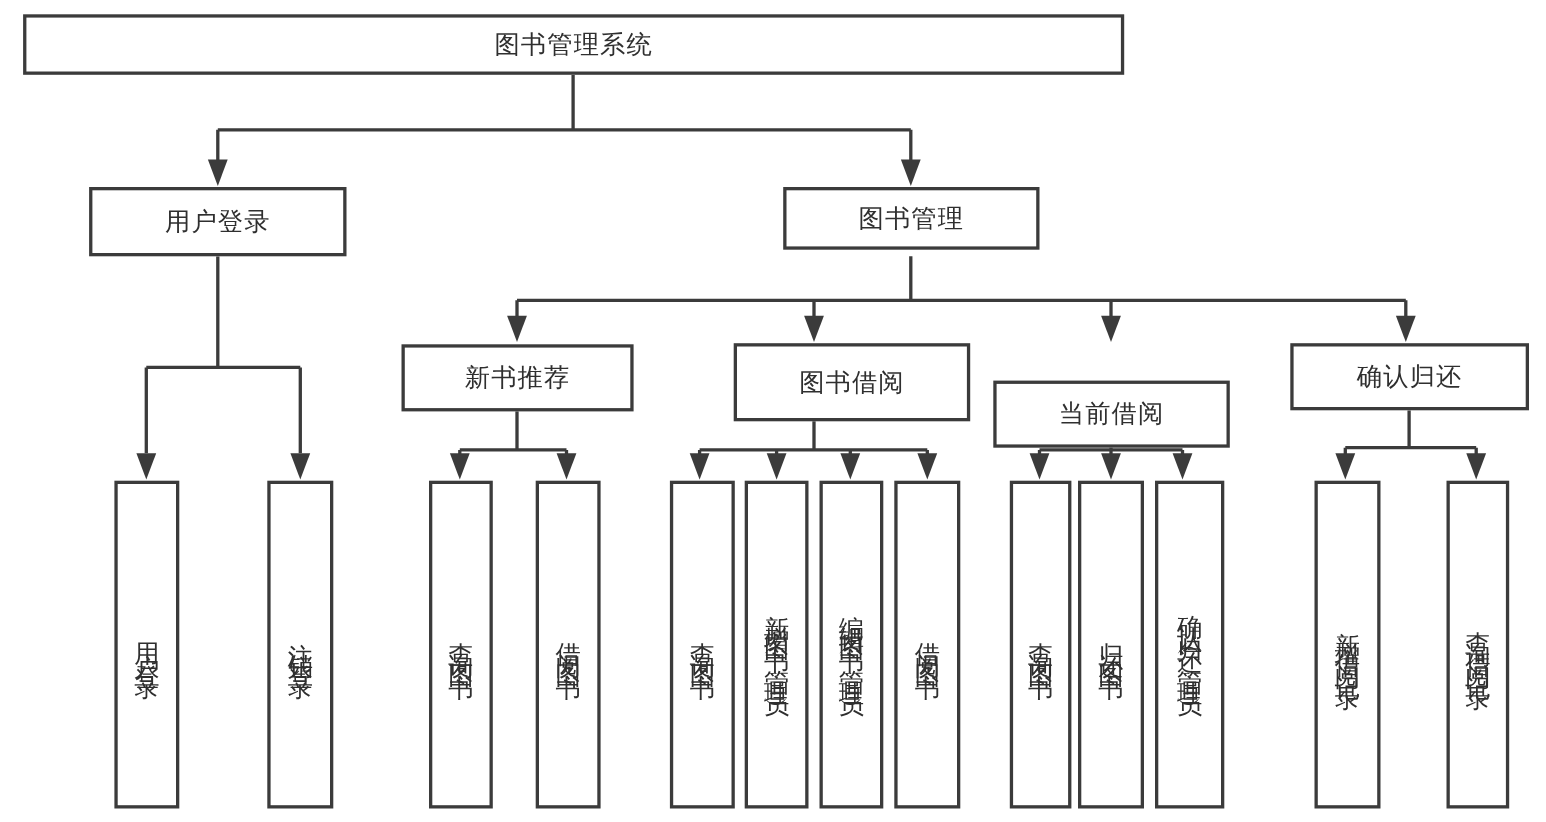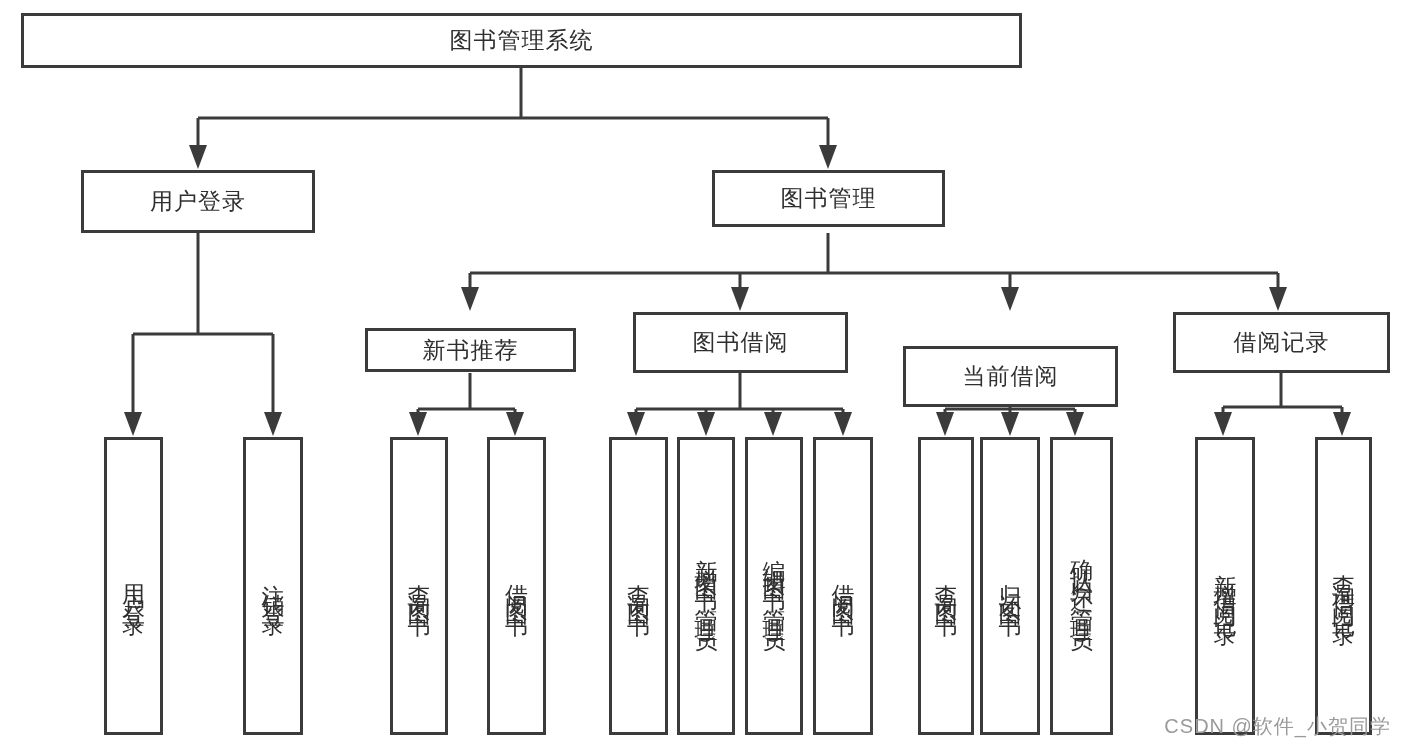--- a/index.html
+++ b/index.html
@@ -39,22 +39,22 @@
     letter-spacing: 10px;
     line-height: 1;
     white-space: nowrap;
   }
   
   .b-root     { left: 21px;  top: 13px;  width: 1001px; height: 55px; }
   
   .b-user     { left: 81px;  top: 170px; width: 234px; height: 63px; }
   .b-mgmt     { left: 712px; top: 170px; width: 233px; height: 57px; }
   
-  .b-newbook  { left: 365px; top: 328px; width: 211px; height: 44px; }
-  .b-borrow   { left: 633px; top: 312px; width: 215px; height: 61px; }
+  .b-newbook  { left: 365px; top: 313px; width: 211px; height: 61px; }
+  .b-borrow   { left: 667px; top: 312px; width: 215px; height: 71px; }
   .b-current  { left: 903px; top: 312px; width: 215px; height: 61px; margin-top: 34px; }
   .b-records  { left: 1173px;top: 312px; width: 217px; height: 61px; }
   
   .vbox { top: 437px; height: 298px; }
   .l-user1 { left: 104px;  width: 59px; }
   .l-user2 { left: 243px;  width: 60px; }
   .l-nb1   { left: 390px;  width: 58px; }
   .l-nb2   { left: 487px;  width: 59px; }
   .l-bb1   { left: 609px;  width: 59px; }
   .l-bb2   { left: 677px;  width: 58px; }
@@ -136,21 +136,21 @@
   <div class="node b-newbook">
     <span>新书推荐</span>
   </div>
   <div class="node b-borrow">
     <span>图书借阅</span>
   </div>
   <div class="node b-current">
     <span>当前借阅</span>
   </div>
   <div class="node b-records">
-    <span>借阅记录</span>
+    <span>确认归还</span>
   </div>
 
   <div class="node vbox l-user1">
     <span>用户登录</span>
   </div>
   <div class="node vbox l-user2">
     <span>注销登录</span>
   </div>
 
   <div class="node vbox l-nb1">
@@ -183,15 +183,14 @@
     <span>确认归还（管理员）</span>
   </div>
 
   <div class="node vbox l-br1">
     <span>新增借阅记录</span>
   </div>
   <div class="node vbox l-br2">
     <span>查询借阅记录</span>
   </div>
 
-  <div class="watermark">CSDN @软件_小贺同学</div>
 
 </div>
 
 </body></html>

